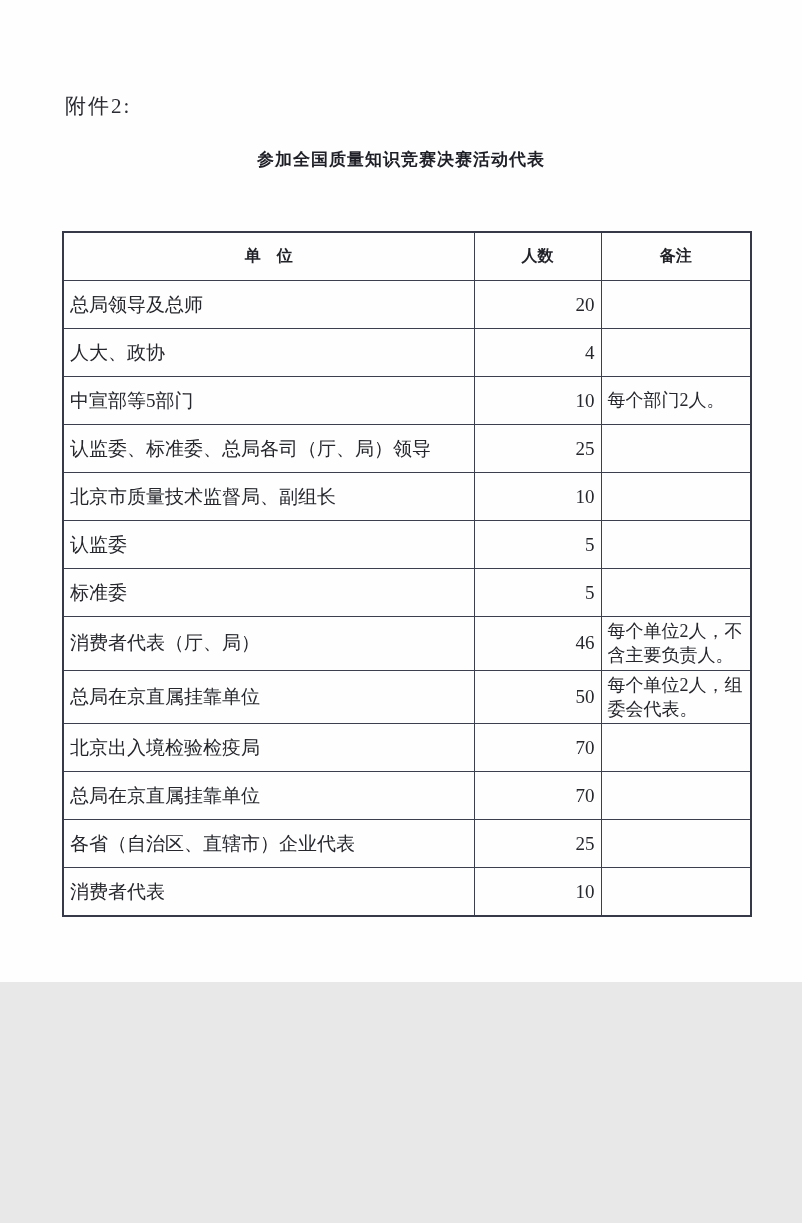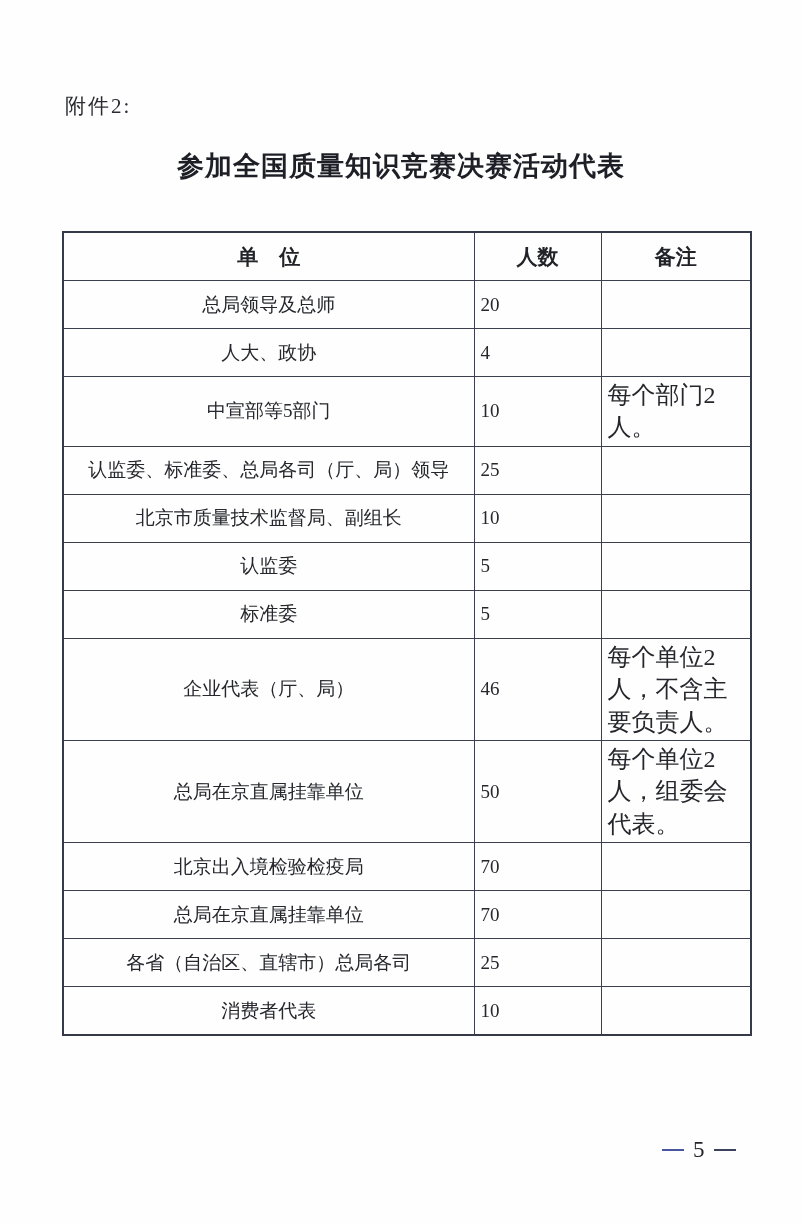--- a/index.html
+++ b/index.html
@@ -3,42 +3,42 @@
 <meta charset="utf-8">
 <style>
   html, body {
     margin: 0;
     padding: 0;
     background: #e8e8e8;
   }
   .page {
     position: relative;
     width: 802px;
-    height: 1223px;
+    height: 982px;
     margin: 0 auto;
     background: #fefefe;
     overflow: hidden;
     font-family: "Liberation Serif", serif;
     color: #26272d;
   }
   .attachment-label {
     position: absolute;
     top: 92px;
     left: 65px;
     font-size: 21px;
     letter-spacing: 2px;
     color: #2b2c33;
   }
   .doc-title {
     position: absolute;
     top: 148px;
     left: 0;
     width: 100%;
     text-align: center;
-    font-size: 27px;
+    font-size: 17px;
     font-weight: bold;
     letter-spacing: 1px;
     color: #1e1f26;
     font-family: "Liberation Sans", sans-serif;
   }
   table.rep-table {
     position: absolute;
     top: 231px;
     left: 62px;
     width: 688px;
@@ -55,29 +55,29 @@
     border: 1.4px solid #3c404e;
     padding: 2px 6px;
     height: 43px;
     vertical-align: middle;
     background: #fefefe;
   }
   table.rep-table { border: 2px solid #363a48; }
   th.h-unit, th.h-count, th.h-remark {
     font-weight: bold;
     text-align: center;
-    font-size: 21px;
+    font-size: 16px;
     height: 45px;
     color: #222329;
   }
-  td.c-unit  { text-align: center; }
-  td.c-count { text-align: left; font-family: "Liberation Serif", serif; }
+  td.c-unit  { text-align: left; }
+  td.c-count { text-align: right; font-family: "Liberation Serif", serif; }
   td.c-remark {
     text-align: left;
-    font-size: 24px;
+    font-size: 18px;
     line-height: 1.35;
     padding: 4px 5px;
   }
   .footer-pageno {
     position: absolute;
     top: 1138px;
     left: 662px;
     width: 100px;
     display: flex;
     align-items: center;
@@ -151,41 +151,41 @@
         <td class="c-unit">认监委</td>
         <td class="c-count">5</td>
         <td class="c-remark"></td>
       </tr>
       <tr>
         <td class="c-unit">标准委</td>
         <td class="c-count">5</td>
         <td class="c-remark"></td>
       </tr>
       <tr>
-        <td class="c-unit">企业代表（厅、局）</td>
+        <td class="c-unit">消费者代表（厅、局）</td>
         <td class="c-count">46</td>
         <td class="c-remark">每个单位2人，不含主要负责人。</td>
       </tr>
       <tr>
         <td class="c-unit">总局在京直属挂靠单位</td>
         <td class="c-count">50</td>
         <td class="c-remark">每个单位2人，组委会代表。</td>
       </tr>
       <tr>
         <td class="c-unit">北京出入境检验检疫局</td>
         <td class="c-count">70</td>
         <td class="c-remark"></td>
       </tr>
       <tr>
         <td class="c-unit">总局在京直属挂靠单位</td>
         <td class="c-count">70</td>
         <td class="c-remark"></td>
       </tr>
       <tr>
-        <td class="c-unit">各省（自治区、直辖市）总局各司</td>
+        <td class="c-unit">各省（自治区、直辖市）企业代表</td>
         <td class="c-count">25</td>
         <td class="c-remark"></td>
       </tr>
       <tr>
         <td class="c-unit">消费者代表</td>
         <td class="c-count">10</td>
         <td class="c-remark"></td>
       </tr>
     </tbody>
   </table>

